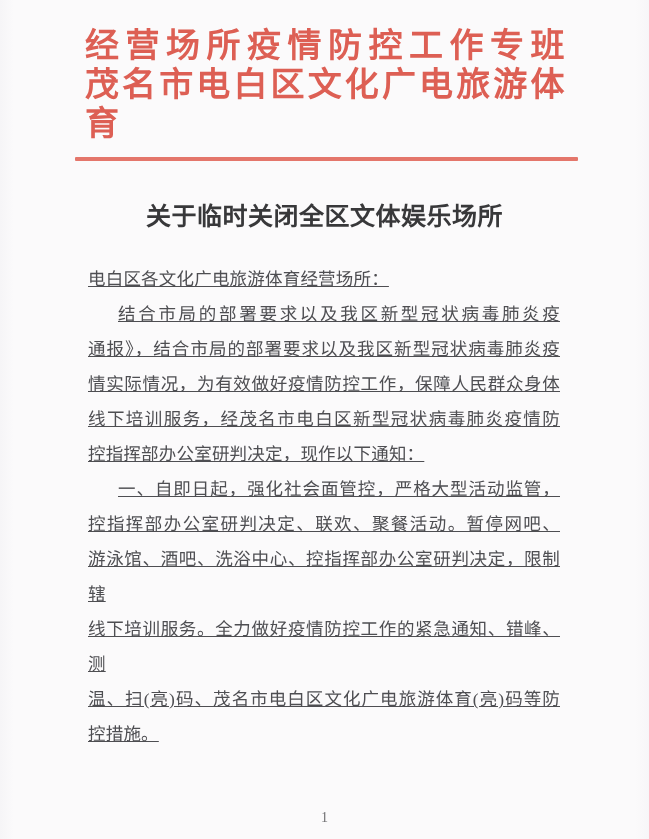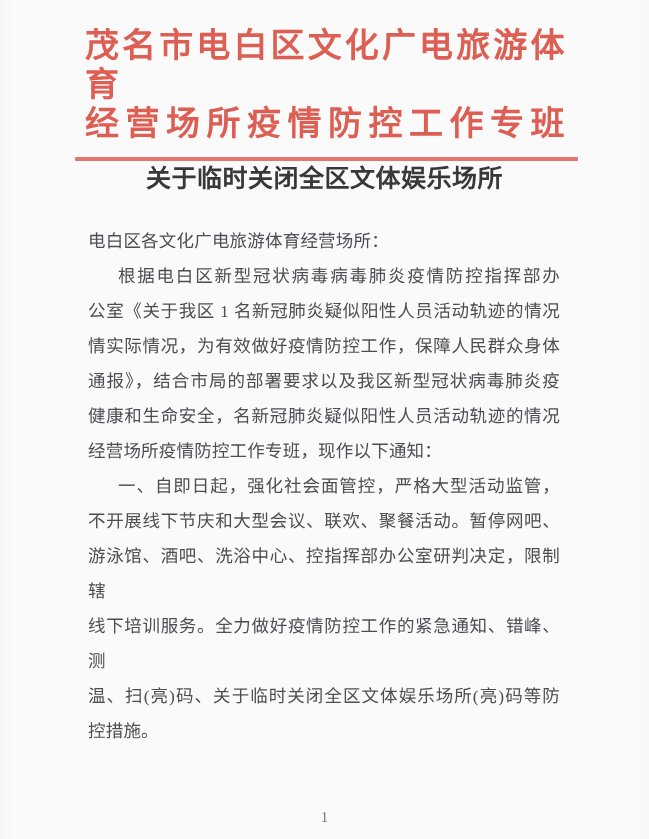--- a/index.html
+++ b/index.html
@@ -33,81 +33,82 @@
     letter-spacing:0.5px;
   }
   .red-rule{
     height:4px;
     margin:14px 71px 0 75px;
     background:var(--divider_red);
     border-radius:1px;
   }
   
   .doc-title{
+    margin-top:38px;
     text-align:center;
     color:var(--title_ink);
     font-weight:bold;
     font-size:25px;
     line-height:35px;
   }
   .title-line{display:block;letter-spacing:0.5px;}
   
   .doc-body{
     margin-top:28px;
     padding:0 89px 0 88px;
     color:var(--body_ink);
     font-size:17.5px;
     line-height:35px;
     letter-spacing:0.2px;
   }
   .bline{
     text-align:justify;
     white-space:normal;
+    text-decoration:underline;
   }
   .just{text-align-last:justify;}
   .indent{padding-left:30px;}
   
   .page-number{
     position:absolute;
     left:0;right:0;top:810px;
     text-align:center;
     font-size:14px;
     color:var(--page_number_ink);
   }
 </style>
 </head>
 <body>
 
 <div class="page">
 
   <header class="letterhead">
+    <div class="lh-line">经营场所疫情防控工作专班</div>
     <div class="lh-line">茂名市电白区文化广电旅游体育</div>
-    <div class="lh-line">经营场所疫情防控工作专班</div>
   </header>
 
   <div class="red-rule"></div>
 
   <h1 class="doc-title">
     <span class="title-line">关于临时关闭全区文体娱乐场所</span>
   </h1>
 
   <main class="doc-body">
     <div class="bline">电白区各文化广电旅游体育经营场所：</div>
 
-    <div class="bline just indent">根据电白区新型冠状病毒病毒肺炎疫情防控指挥部办</div>
-    <div class="bline just">公室《关于我区 1 名新冠肺炎疑似阳性人员活动轨迹的情况</div>
+    <div class="bline just indent">结合市局的部署要求以及我区新型冠状病毒肺炎疫</div>
+    <div class="bline just">通报》，结合市局的部署要求以及我区新型冠状病毒肺炎疫</div>
     <div class="bline just">情实际情况，为有效做好疫情防控工作，保障人民群众身体</div>
-    <div class="bline just">通报》，结合市局的部署要求以及我区新型冠状病毒肺炎疫</div>
-    <div class="bline just">健康和生命安全，名新冠肺炎疑似阳性人员活动轨迹的情况</div>
-    <div class="bline">经营场所疫情防控工作专班，现作以下通知：</div>
+    <div class="bline just">线下培训服务，经茂名市电白区新型冠状病毒肺炎疫情防</div>
+    <div class="bline">控指挥部办公室研判决定，现作以下通知：</div>
 
     <div class="bline just indent">一、自即日起，强化社会面管控，严格大型活动监管，</div>
-    <div class="bline just">不开展线下节庆和大型会议、联欢、聚餐活动。暂停网吧、</div>
+    <div class="bline just">控指挥部办公室研判决定、联欢、聚餐活动。暂停网吧、</div>
     <div class="bline just">游泳馆、酒吧、洗浴中心、控指挥部办公室研判决定，限制辖</div>
     <div class="bline just">线下培训服务。全力做好疫情防控工作的紧急通知、错峰、测</div>
-    <div class="bline just">温、扫(亮)码、关于临时关闭全区文体娱乐场所(亮)码等防</div>
+    <div class="bline just">温、扫(亮)码、茂名市电白区文化广电旅游体育(亮)码等防</div>
     <div class="bline">控措施。</div>
 
   </main>
 
   <div class="page-number">1</div>
 
 </div>
 
 </body></html>

